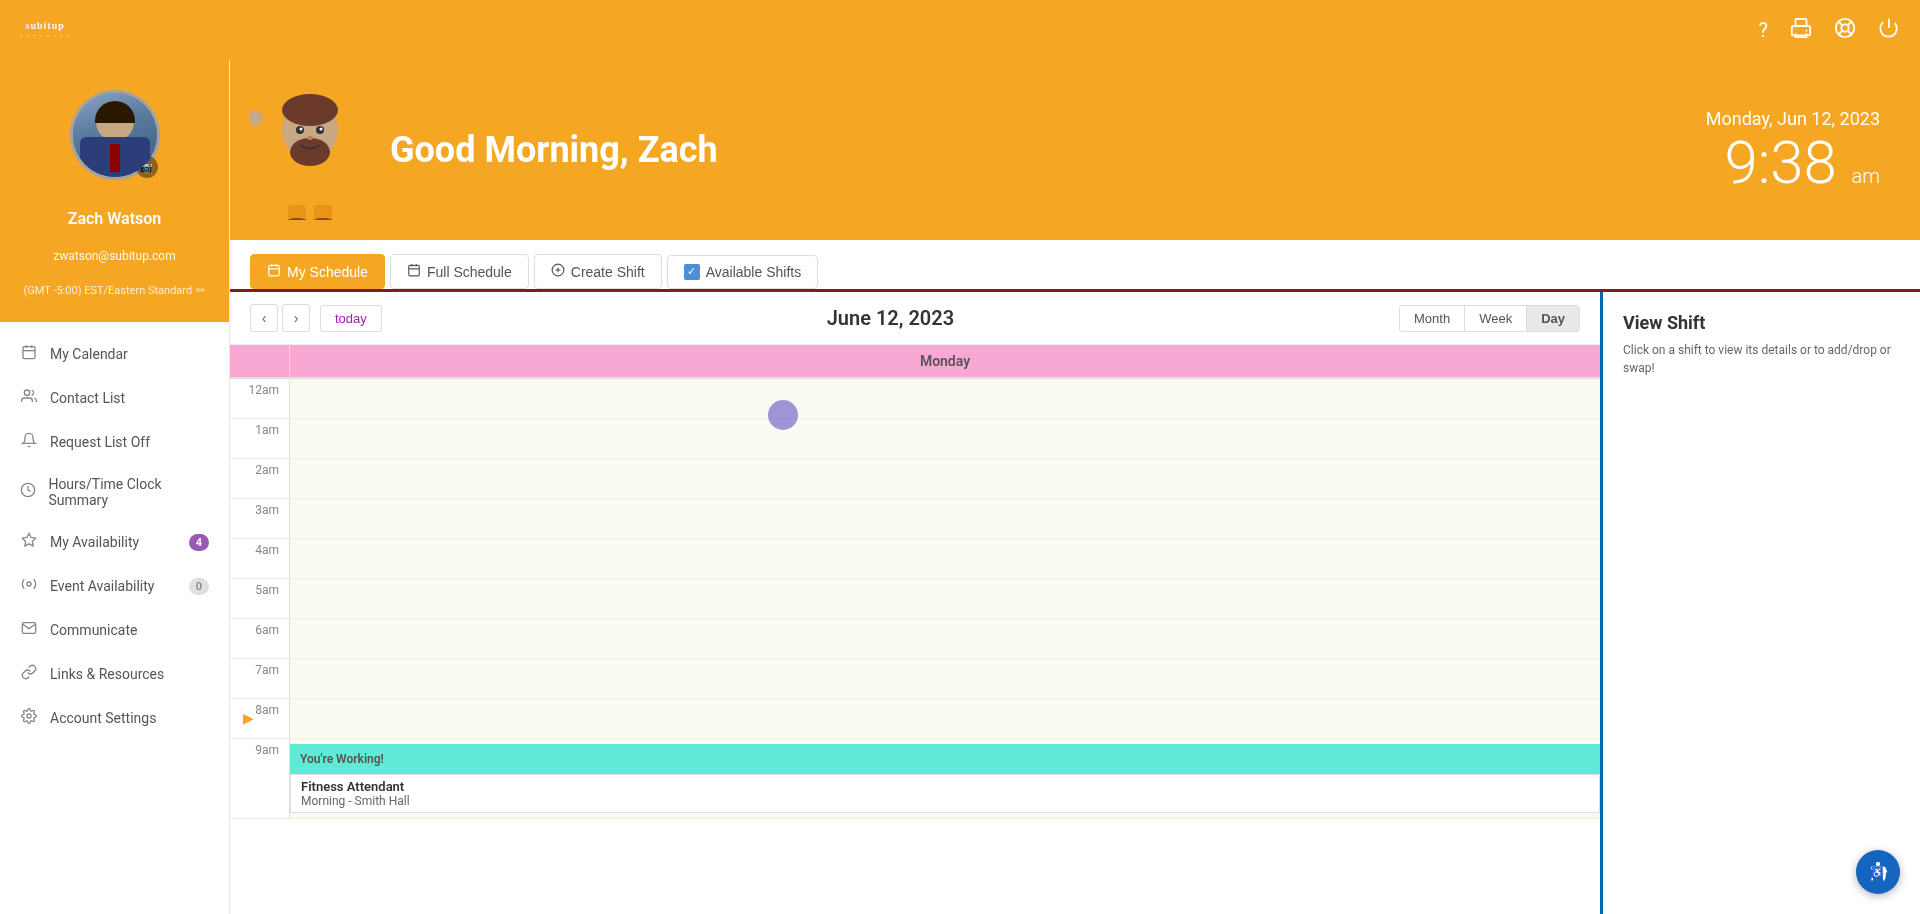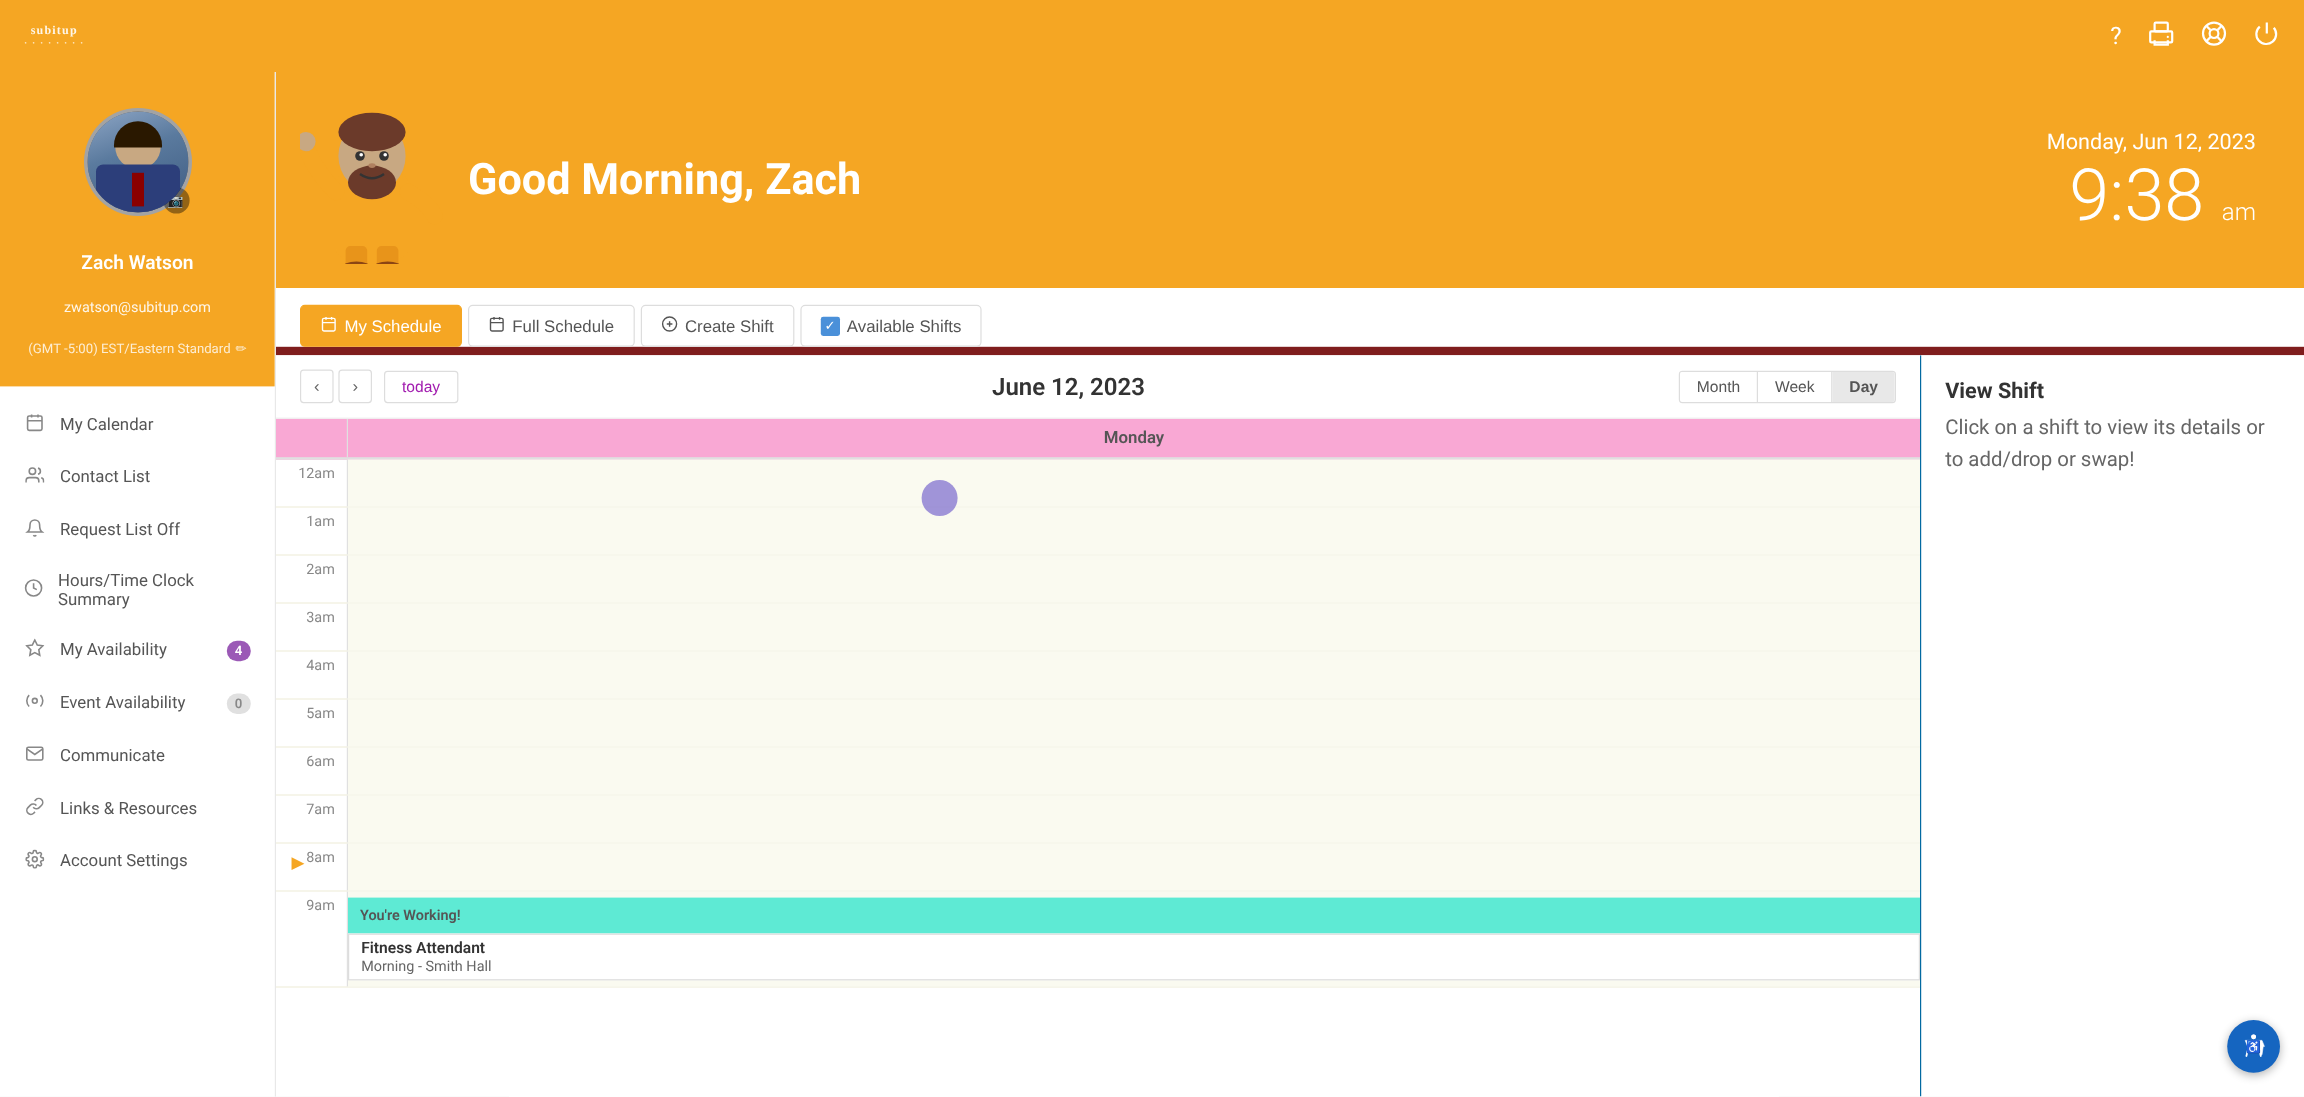--- a/index.html
+++ b/index.html
@@ -81,22 +81,22 @@
     .banner-right { text-align: right; color: white; }
     .banner-date { font-size: 18px; font-weight: 400; margin-bottom: 4px; }
     .banner-time { font-size: 60px; font-weight: 300; line-height: 1; }
     .banner-time-am { font-size: 20px; }
 
     
     .schedule-section { flex: 1; background: white; display: flex; flex-direction: column; overflow: hidden; }
 
     .schedule-tabs {
       padding: 14px 20px 0; background: white;
-      border-bottom: 7px solid #7f1d1d;
-      display: flex; gap: 5px;
+      border-bottom: 3px solid #7f1d1d;
+      display: flex; align-items: center; gap: 5px;
     }
     .tab-btn {
       padding: 8px 16px; border: 1px solid #ddd; border-radius: 4px;
       cursor: pointer; font-size: 14px; background: white; color: #555;
       display: flex; align-items: center; gap: 6px;
     }
     .tab-btn.active { background: #F5A623; color: white; border-color: #F5A623; }
     .tab-btn .tab-icon { font-size: 13px; }
     .tab-check { width: 16px; height: 16px; background: #4a90d9; border-radius: 2px;
       display: inline-flex; align-items: center; justify-content: center; color: white; font-size: 11px; }
@@ -133,24 +133,24 @@
 
     .working-bar {
       position: absolute; left: 0; right: 0; top: 5px;
       background: #5eead4; height: 30px; display: flex; align-items: center; padding: 0 10px;
       font-size: 12px; font-weight: 600; color: #555; z-index: 2;
     }
 
     
     .view-shift-panel {
       width: 320px; padding: 20px; background: white;
-      border-left: 1px solid #0369a1; flex-shrink: 0;
+      border-left: 3px solid #0369a1; flex-shrink: 0;
     }
     .view-shift-title { font-size: 18px; font-weight: 700; color: #333; margin-bottom: 8px; }
-    .view-shift-desc { font-size: 17px; color: #666; line-height: 1.5; }
+    .view-shift-desc { font-size: 12px; color: #666; line-height: 1.5; }
 
     
     .cursor-dot {
       position: absolute; width: 30px; height: 30px;
       background: rgba(100, 80, 200, 0.6); border-radius: 50%;
       pointer-events: none; z-index: 999;
     }
 
     
     .accessibility-btn {

